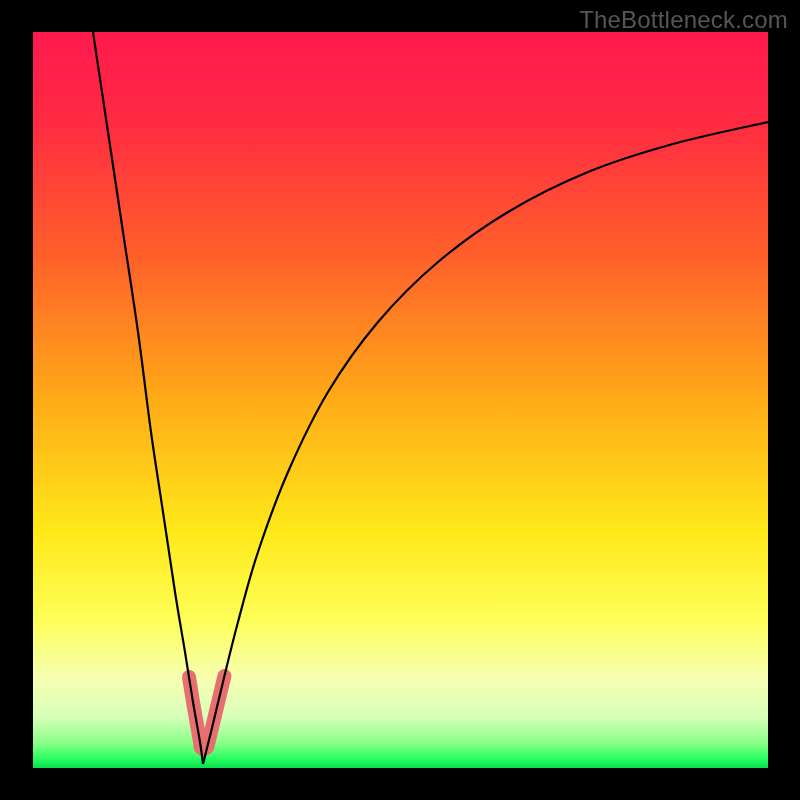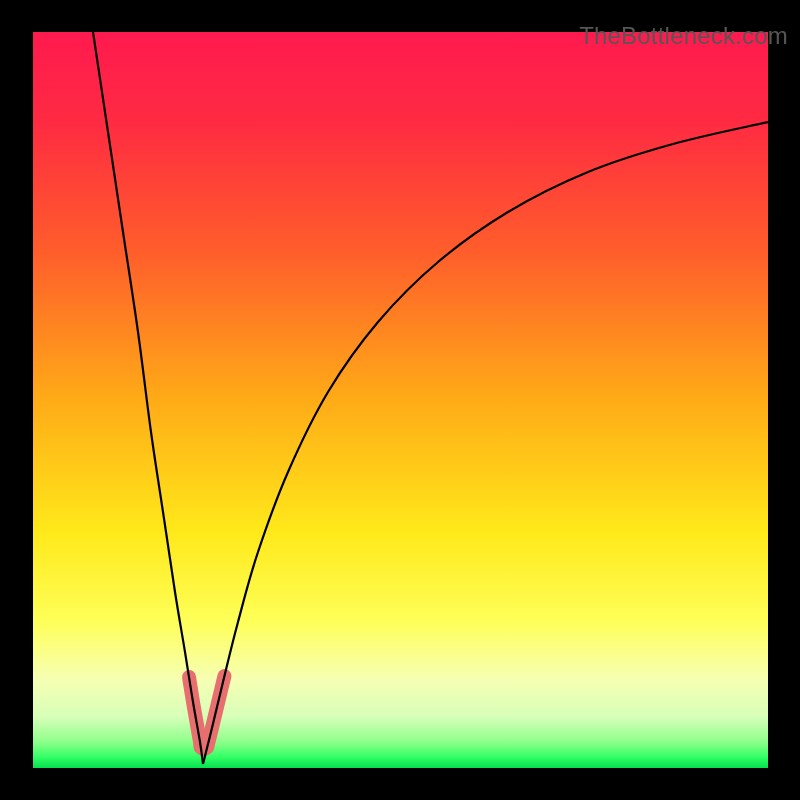--- a/index.html
+++ b/index.html
@@ -21,21 +21,21 @@
     position: absolute;
     left: 33px;
     top: 32px;
     width: 735px;
     height: 736px;
     overflow: hidden;
   }
   .plot svg { display: block; }
   .watermark {
     position: absolute;
-    top: 22px;
+    top: 6px;
     right: 12px;
     color: #565656;
     font-size: 24px;
     font-weight: 400;
     letter-spacing: 0.2px;
     user-select: none;
   }
 </style>
 </head>
 <body>

